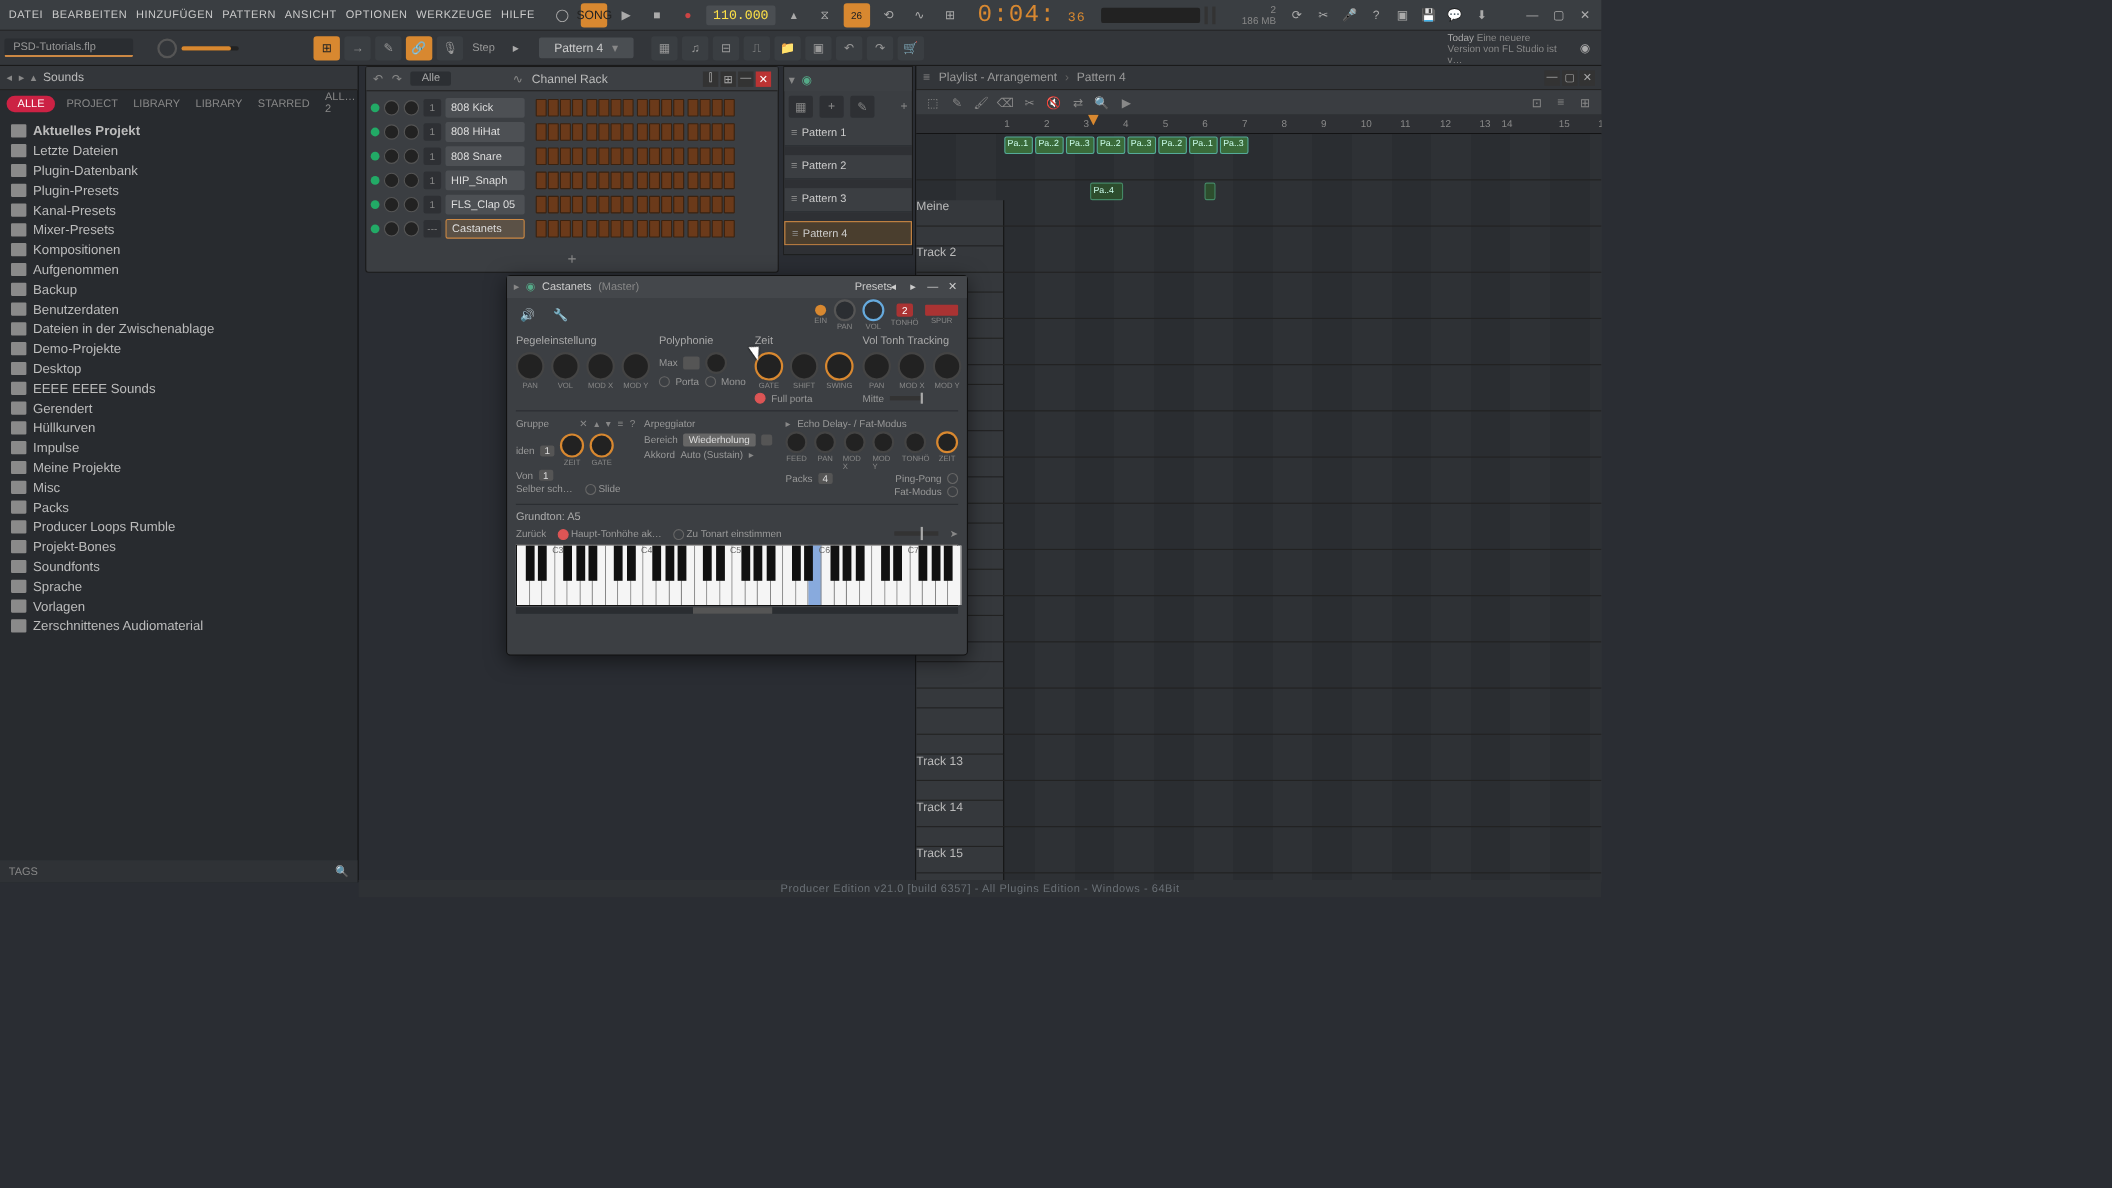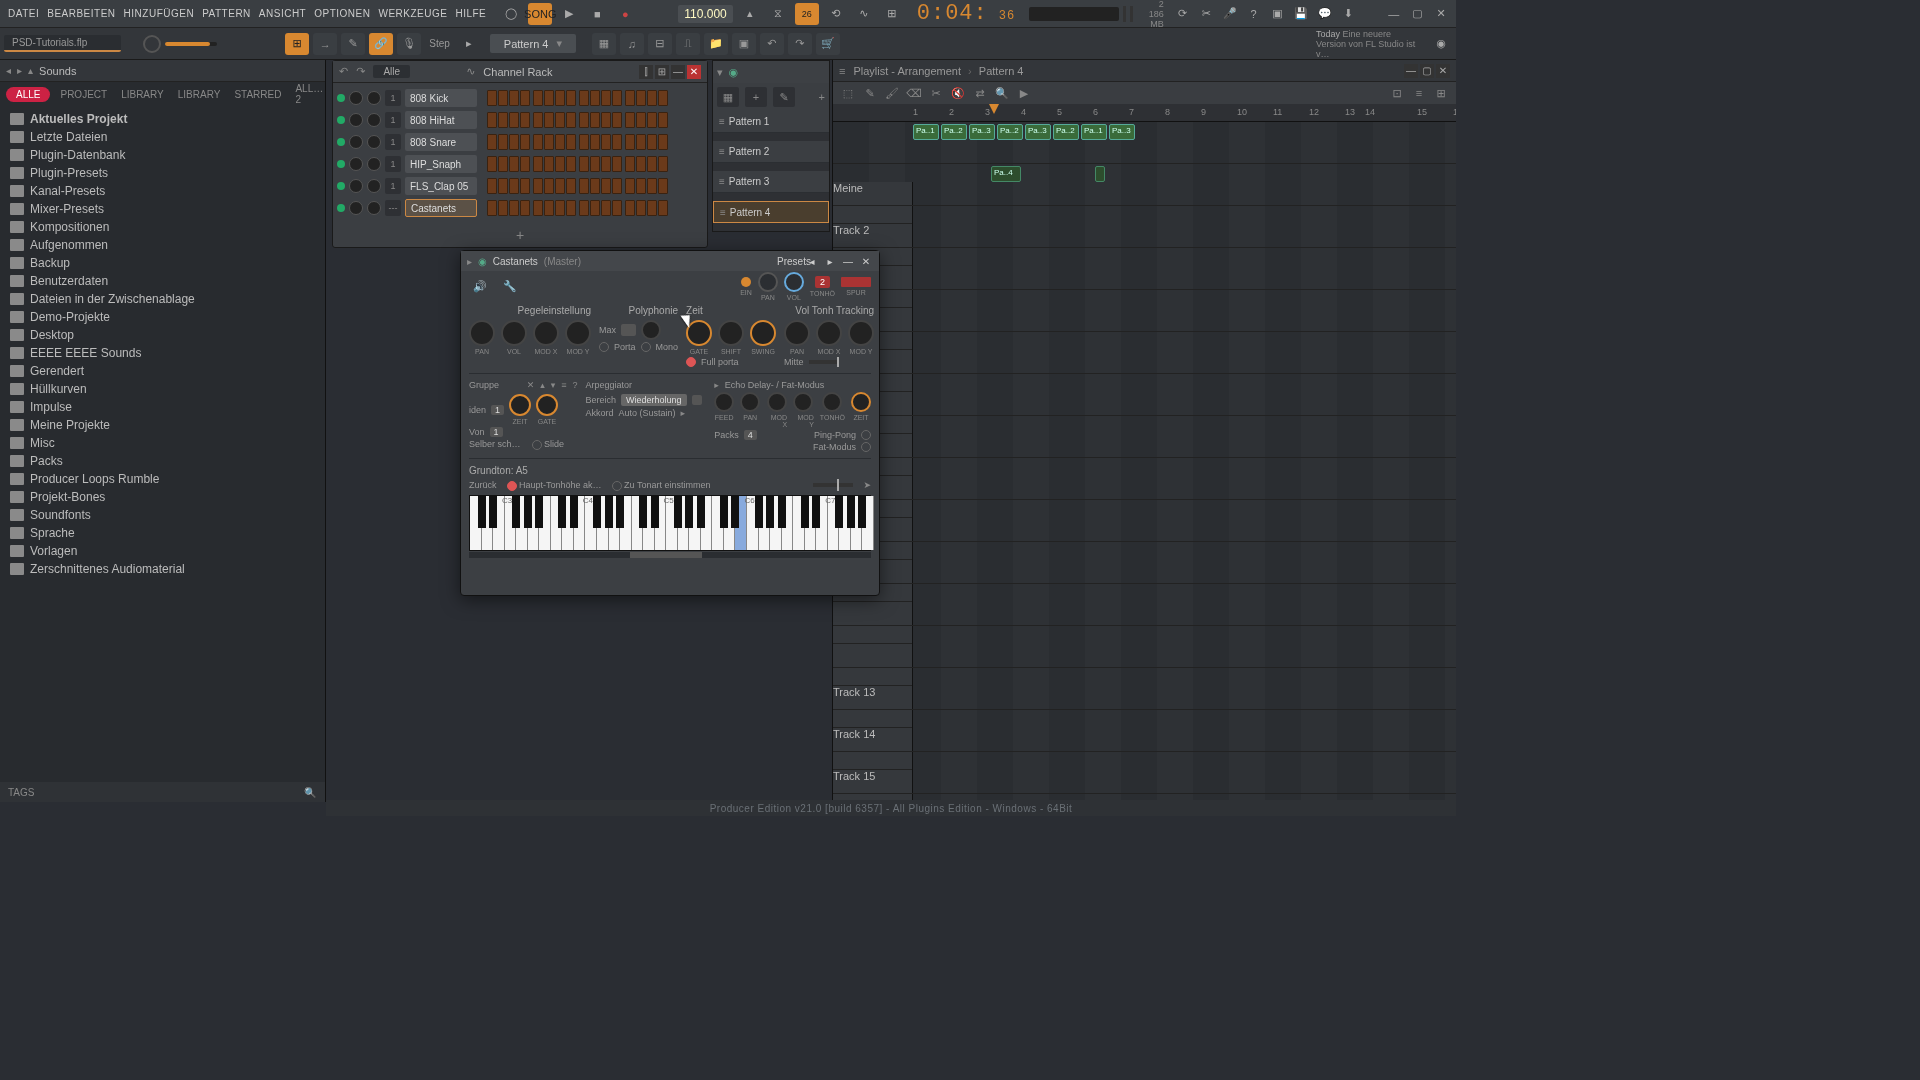--- a/index.html
+++ b/index.html
@@ -8,21 +8,21 @@
   
   .menubar { height: 28px; background: #3a3e42; display: flex; align-items: center; padding: 0 4px; border-bottom: 1px solid #222; }
   .menu-item { color: #ccc; font-size: 10px; padding: 0 4px; cursor: pointer; letter-spacing: 0.5px; }
   .menubar-right { margin-left: auto; display: flex; align-items: center; gap: 2px; }
   .tb-icon { width: 22px; height: 20px; display: flex; align-items: center; justify-content: center; color: #aaa; cursor: pointer; }
   .tb-btn { width: 24px; height: 22px; background: #3a3e42; border-radius: 3px; display: flex; align-items: center; justify-content: center; color: #999; cursor: pointer; }
   .tb-btn.active { background: #d88830; color: #222; }
   .transport { display: flex; align-items: center; gap: 6px; margin-left: 10px; }
   .time-display { font-family: 'Courier New', monospace; font-size: 22px; color: #d88830; letter-spacing: 1px; margin: 0 14px; }
   .time-display .ms { font-size: 12px; margin-left: 11px; }
-  .tempo-box { background: #4a4e52; color: #fef9c3; font-size: 12px; padding: 2px 6px; border-radius: 2px; font-family: Liberation Sans, sans-serif; margin-left: 36px; }
+  .tempo-box { background: #4a4e52; color: #fde047; font-size: 12px; padding: 2px 6px; border-radius: 2px; font-family: Liberation Mono, monospace; }
   .mem-info { font-size: 9px; color: #888; text-align: right; line-height: 10px; margin-right: 6px; }
 
   
   .toolbar2 { height: 32px; background: #33363a; display: flex; align-items: center; padding: 0 4px; border-bottom: 1px solid #1a1a1a; gap: 4px; }
   .file-tab { background: #2a2d31; color: #999; font-size: 10px; padding: 2px 34px 2px 8px; border-radius: 2px; border-bottom: 2px solid #c84; }
   .knob-sm { width: 18px; height: 18px; border: 2px solid #555; border-radius: 50%; position: relative; }
   .hslider { width: 52px; height: 4px; background: #222; border-radius: 2px; position: relative; }
   .hslider::after { content:''; position: absolute; left: 0; top: 0; height: 100%; width: 86%; background: #d88830; border-radius: 2px; }
   .pattern-select { background: #4a4e52; color: #ccc; font-size: 11px; padding: 3px 14px; border-radius: 2px; margin-left: 6px; display: flex; align-items: center; }
   .news-box { margin-left: auto; font-size: 9px; color: #888; line-height: 10px; width: 110px; }
@@ -102,21 +102,21 @@
   .ptab.active { color: #d88830; }
   .mini-knobs { margin-left: auto; display: flex; align-items: center; gap: 6px; }
   .mini-k { display: flex; flex-direction: column; align-items: center; gap: 2px; }
   .mini-k .k { width: 20px; height: 20px; border-radius: 50%; background: #2b2e32; border: 2px solid #555; }
   .mini-k .lbl { font-size: 7px; color: #888; }
   .chip { background: #a33; color: #fff; font-size: 9px; padding: 1px 5px; border-radius: 2px; }
   .slider-h { width: 30px; height: 10px; background: #a33; border-radius: 1px; }
 
   .plugin-body { padding: 4px 8px; }
   .sect-row { display: flex; gap: 8px; margin-bottom: 4px; }
-  .sect { flex: 1; text-align: right; }
+  .sect { flex: 1; }
   .sect-title { font-size: 10px; color: #aaa; margin-bottom: 4px; }
   .knob-row { display: flex; gap: 6px; }
   .kb { display: flex; flex-direction: column; align-items: center; gap: 2px; }
   .kb .c { width: 26px; height: 26px; border-radius: 50%; background: #222; border: 2px solid #444; position: relative; }
   .kb .c.gold { border-color: #d88830; }
   .kb .l { font-size: 7px; color: #888; }
   .cb { width: 10px; height: 10px; border-radius: 50%; border: 1px solid #666; display: inline-block; vertical-align: middle; }
   .cb.on { background: #d55; border-color: #d55; }
   .pill { background: #555; color: #ddd; font-size: 9px; padding: 1px 5px; border-radius: 2px; }
   .pill.sm { padding: 0 4px; }

